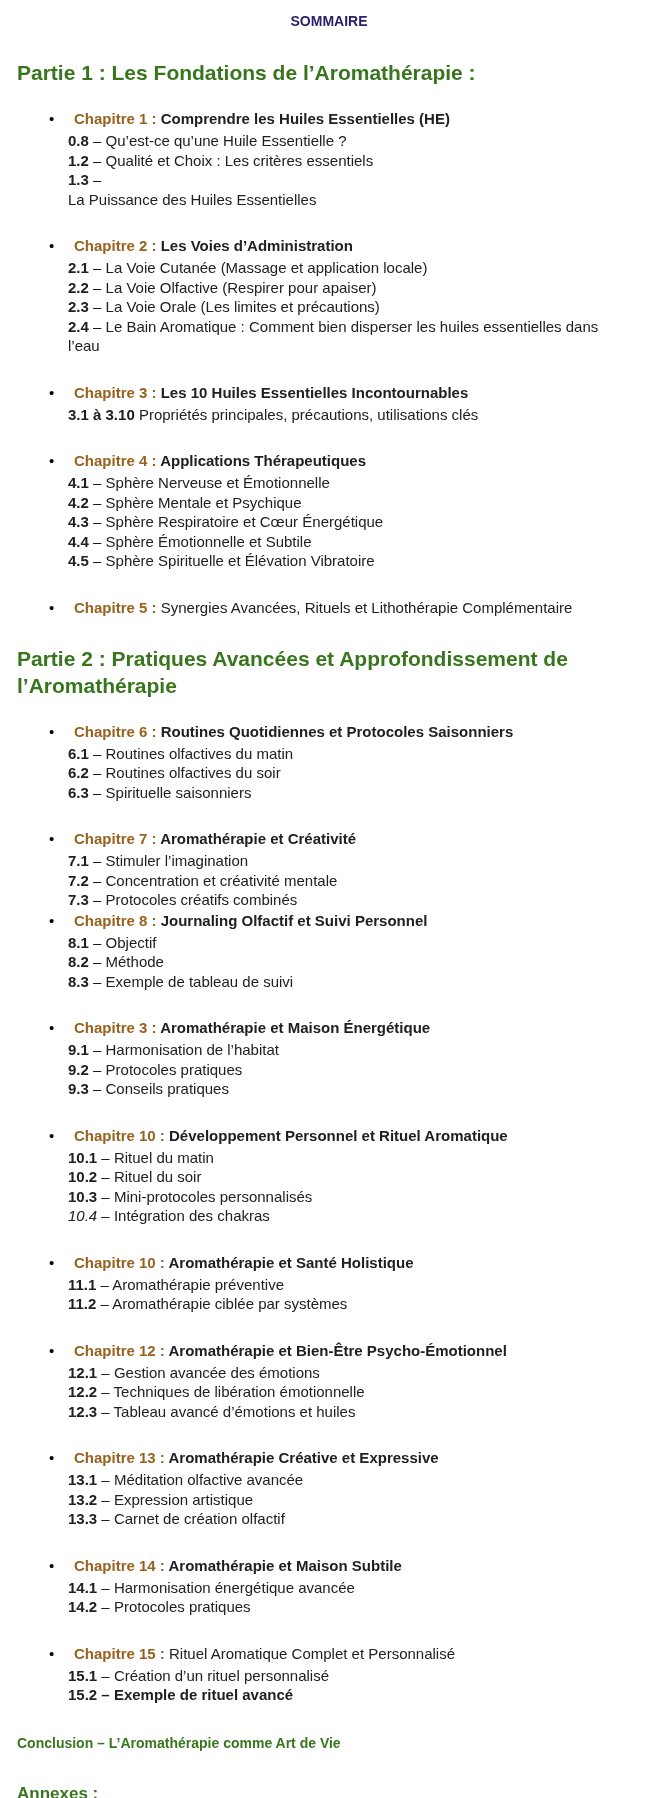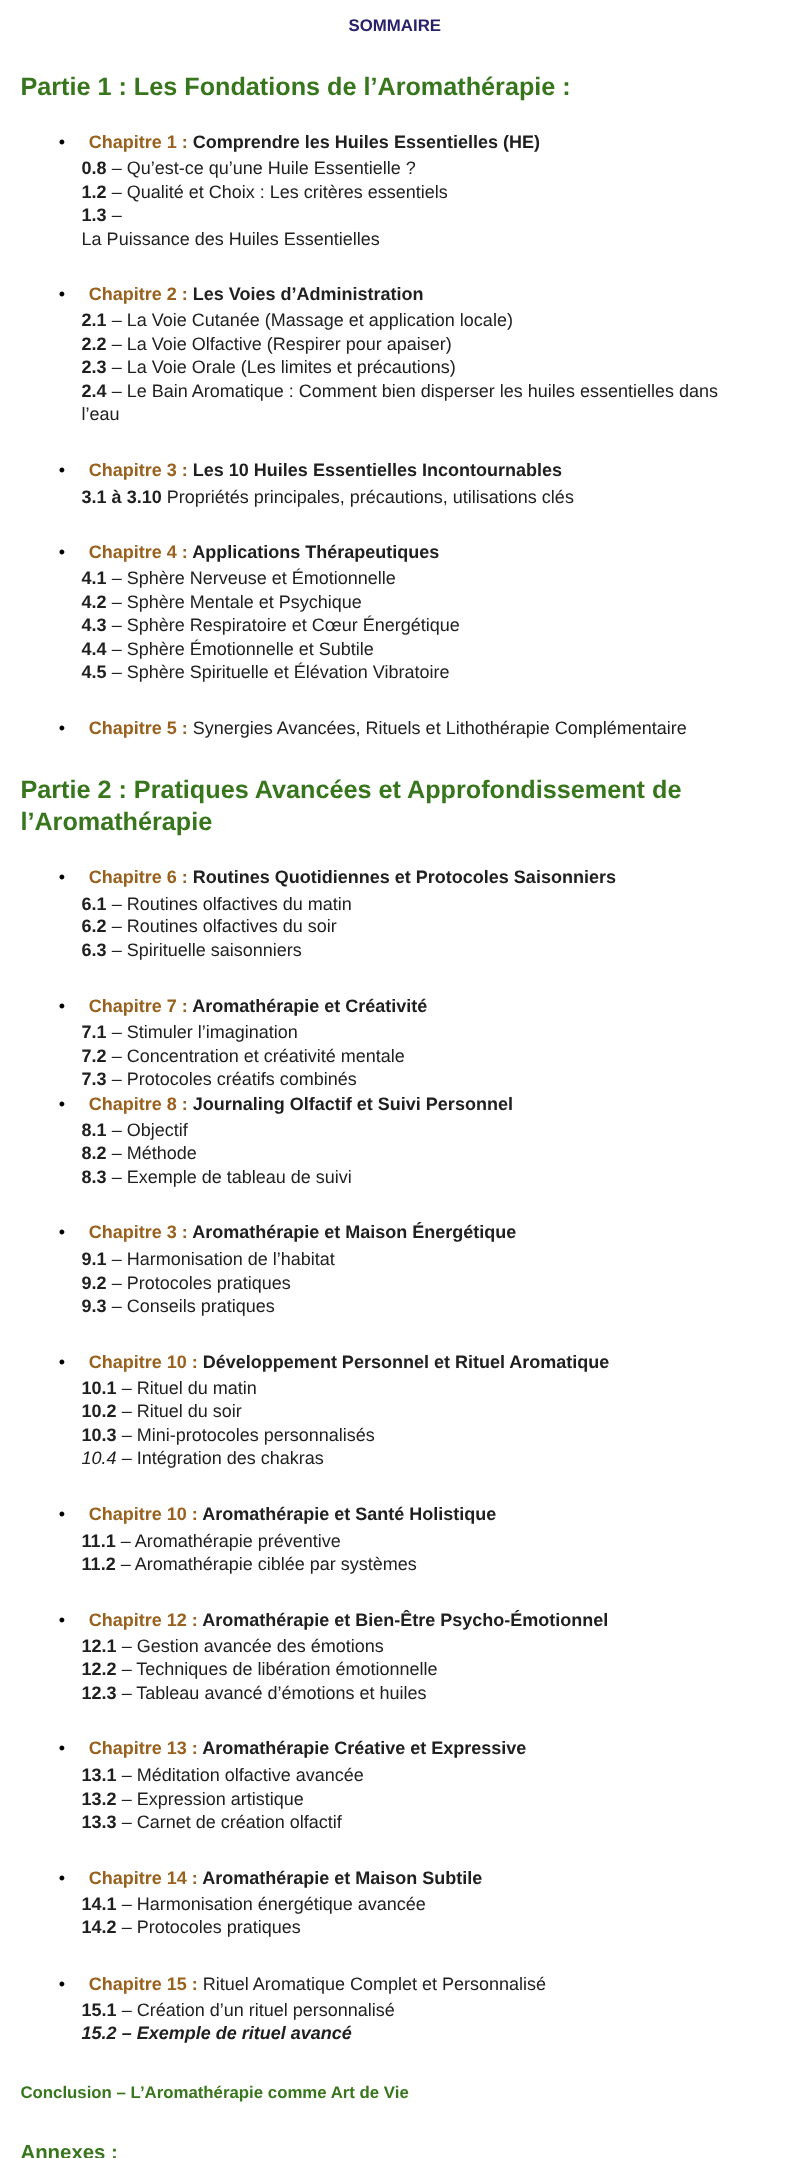--- a/index.html
+++ b/index.html
@@ -48,21 +48,21 @@
     margin-bottom:2px;
   }
   .ch-label{
     color:var(--chapter,#98611E);
     font-weight:700;
   }
   .ch-title.bold{font-weight:700;}
   .item{line-height:19.5px;}
   .item .num{font-weight:700;}
   .item .num.plain{font-weight:400;font-style:italic;}
-  .item.bold, .item.bold .num{font-weight:700;font-style:italic;}
+  .item.bold, .item.bold .num{font-weight:700;}
   .conclusion-heading{
     color:var(--part,#38761D);
     font-weight:700;
     font-size:14px;
     line-height:24px;
     margin:20px 30px 0 17px;
   }
   .annexes-heading{
     color:var(--part,#38761D);
     font-weight:700;

